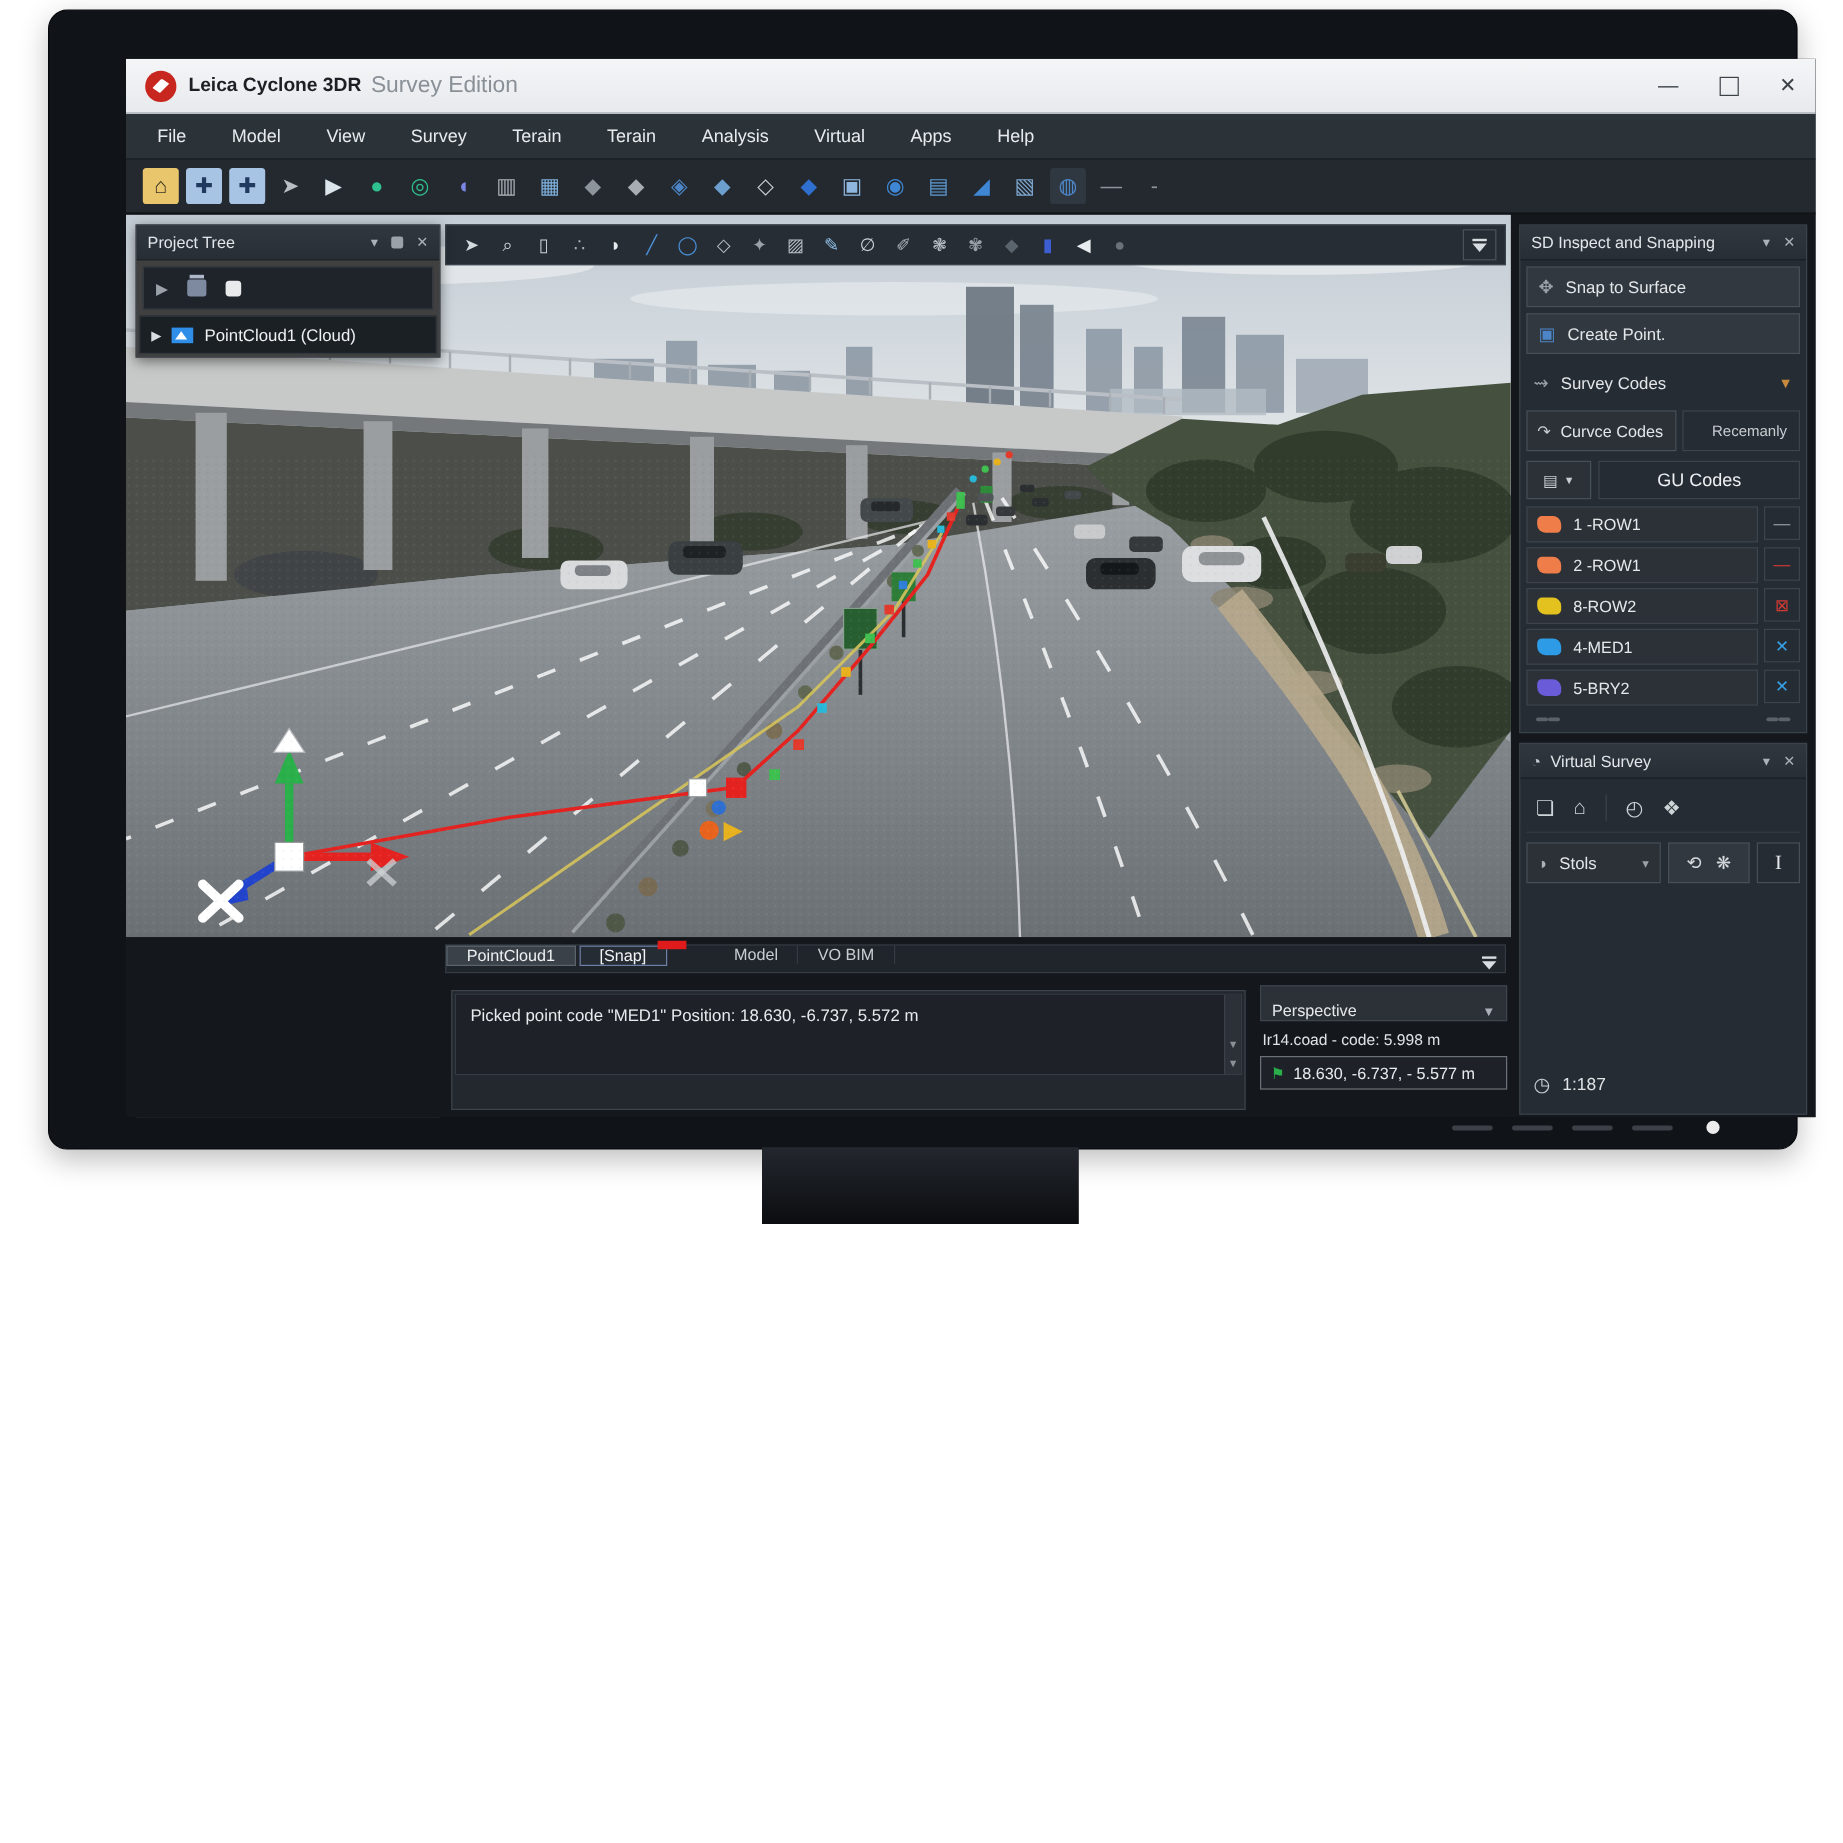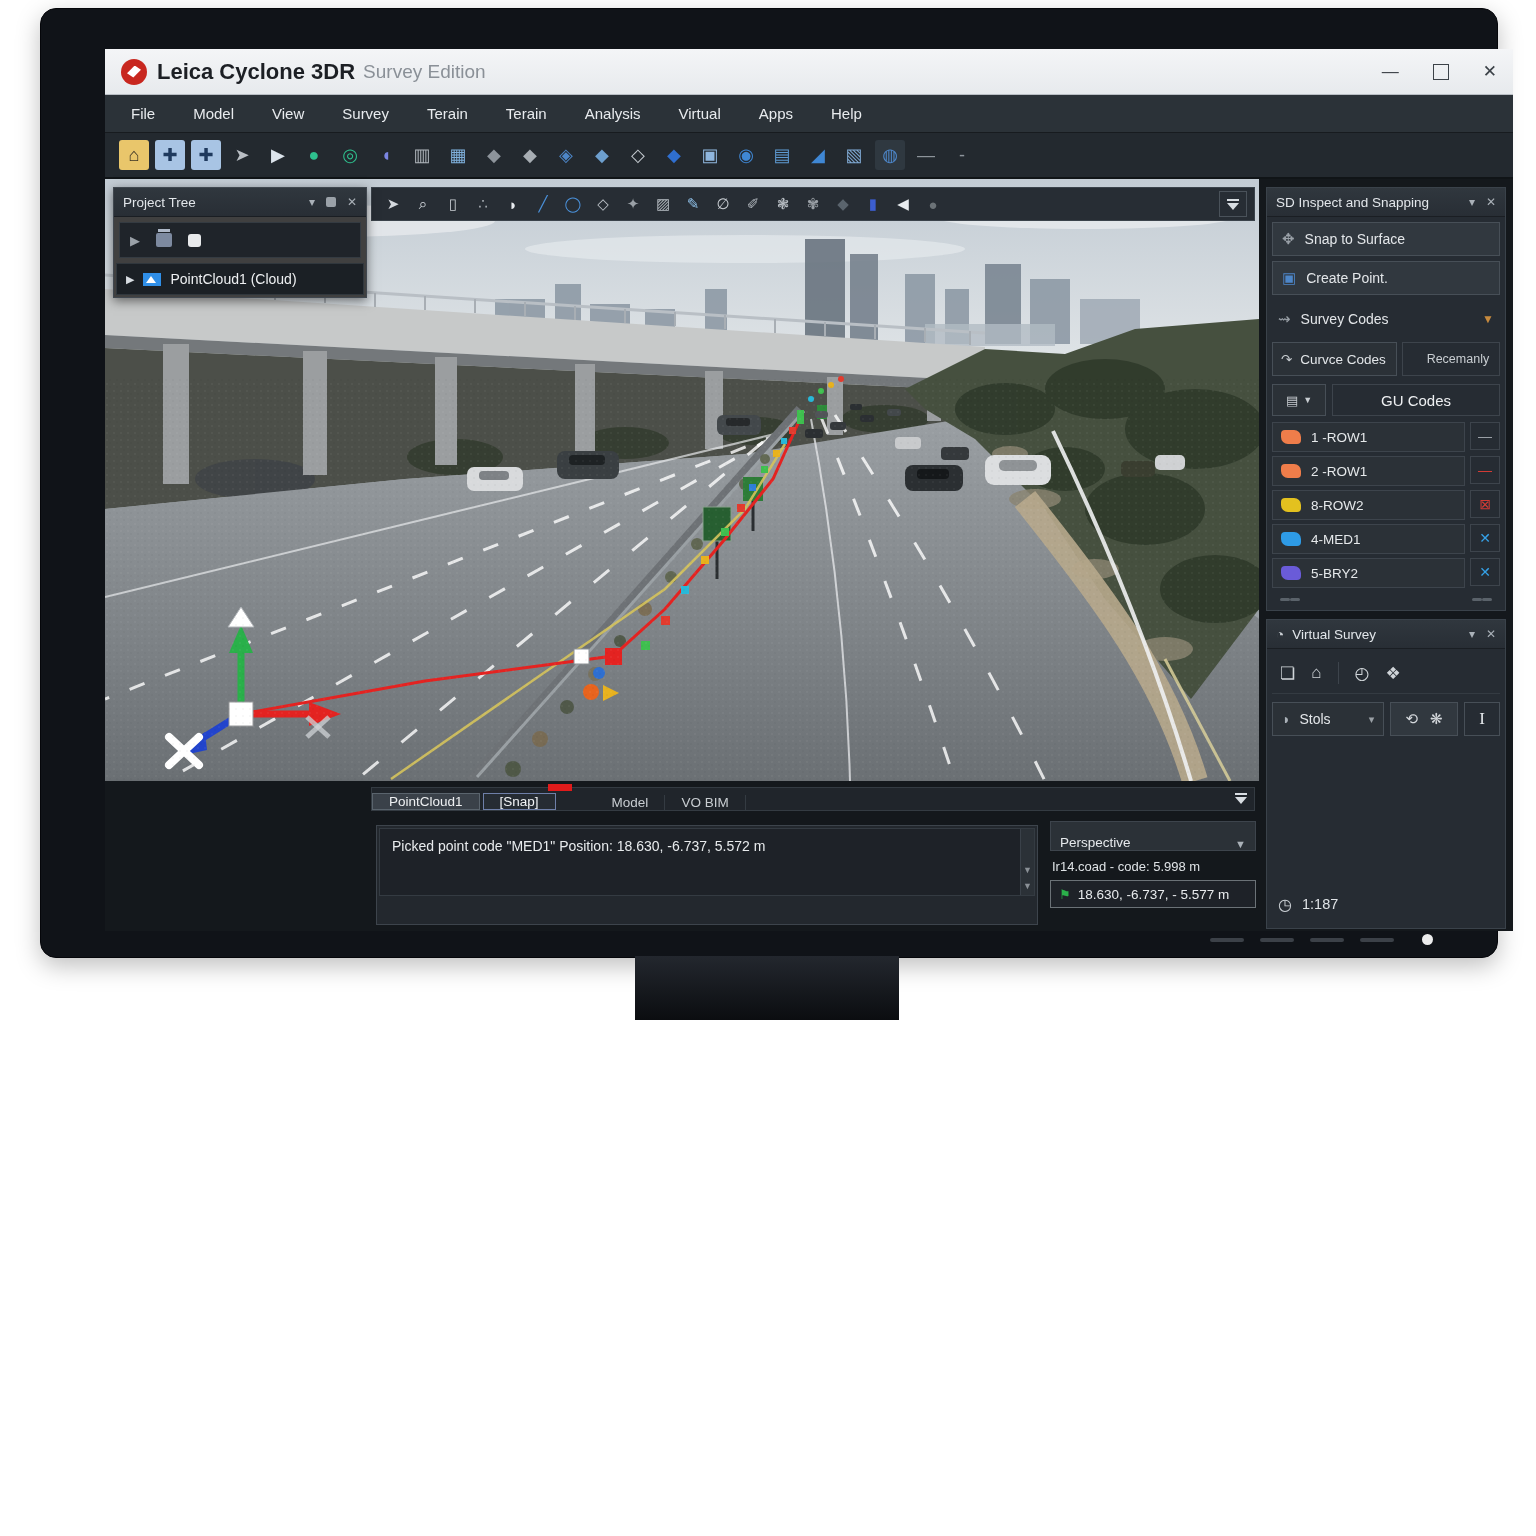--- a/index.html
+++ b/index.html
@@ -13,21 +13,21 @@
   .power-led{width:11px;height:11px;border-radius:50%;background:#ececec;margin-left:12px;}
   .stand{position:absolute;left:635px;top:956px;width:264px;height:64px;
          background:linear-gradient(#23272e,#0b0d10);}
   
   .screen{position:absolute;left:64px;top:40px;width:1408px;height:882px;background:#14181c;overflow:hidden;}
   .titlebar{position:absolute;left:0;top:0;width:100%;height:46px;background:linear-gradient(#f4f5f7,#e7eaed);
             display:flex;align-items:center;padding:0 16px;box-sizing:border-box;border-bottom:1px solid #b9bec4;}
   .logo{width:26px;height:26px;border-radius:50%;background:#c8271f;position:relative;margin-right:10px;flex:0 0 auto;}
   .logo:after{content:"";position:absolute;left:6px;top:7px;width:14px;height:12px;background:#fff;
               clip-path:polygon(0 65%,55% 0,100% 35%,45% 100%);}
-  .title-brand{font-weight:bold;font-size:22px;color:#1c1f24;margin-right:8px;}
+  .title-brand{font-weight:bold;font-size:16px;color:#1c1f24;margin-right:8px;}
   .title-edition{font-size:19px;color:#8a9097;}
   .win-controls{margin-left:auto;display:flex;gap:34px;color:#3c4248;font-size:17px;align-items:center;}
   .win-max{width:14px;height:14px;border:1.6px solid #3c4248;display:inline-block;}
   .menubar{position:absolute;left:0;top:46px;width:100%;height:38px;background:#2b3238;border-bottom:1px solid #171b1f;
            display:flex;align-items:center;gap:38px;padding:0 26px;box-sizing:border-box;}
   .menu-item{color:#e8ebee;font-size:15px;cursor:default;}
   .toolbar{position:absolute;left:0;top:84px;width:100%;height:46px;background:#23292f;border-bottom:2px solid #101417;
            display:flex;align-items:center;gap:6px;padding:0 14px;box-sizing:border-box;}
   .tb-icon{width:30px;height:30px;display:flex;align-items:center;justify-content:center;
            font-size:18px;border-radius:3px;flex:0 0 auto;}
@@ -63,21 +63,21 @@
   .pt-label{color:#eef0f2;font-size:14px;}
   
   .properties{left:8px;top:607px;width:252px;}
   .prop-row{height:30px;margin:5px;background:#2b3137;border:1px solid #3d444c;display:flex;align-items:center;padding:0 10px;gap:6px;}
   .prop-label{color:#c9ced3;font-size:13.5px;}
   .prop-value{margin-left:auto;color:#eef0f2;font-size:13.5px;}
   .prop-arrow{color:#9aa0a6;font-size:11px;width:12px;text-align:right;}
   
   .bottom-strip{position:absolute;left:0;top:602px;width:1154px;height:150px;background:#14181c;}
   .tabs{position:absolute;left:266px;top:6px;width:884px;height:24px;background:#20252b;border:1px solid #343b42;
-        display:flex;align-items:flex-end;box-sizing:border-box;}
+        display:flex;align-items:flex-start;box-sizing:border-box;}
   .tab{display:flex;align-items:center;padding:0 16px;font-size:13.5px;color:#c8cdd1;border-right:1px solid #343b42;position:relative;}
   .tab.active{background:#3a4149;color:#eef0f2;border:1px solid #5a646d;}
   .tab.cloud{background:#262c33;color:#f2f4f6;border:1px solid #6e7fa8;margin-left:3px;}
   .red-mark{position:absolute;left:176px;top:-4px;width:24px;height:7px;background:#e01b1b;}
   .cmd{position:absolute;left:271px;top:44px;width:662px;height:100px;background:#23282e;border:1px solid #3d444c;box-sizing:border-box;}
   .cmd-header{height:30px;display:flex;align-items:center;padding:0 10px;color:#dfe3e7;font-size:14px;
               background:#282e35;border-bottom:1px solid #1a1e23;}
   .cmd-star{margin-left:auto;color:#e8e4da;font-size:14px;}
   .cmd-body{position:relative;height:66px;background:#1e2228;margin:2px;border:1px solid #343b42;}
   .cmd-entry{color:#e8ebed;font-size:14px;padding:9px 12px;}

